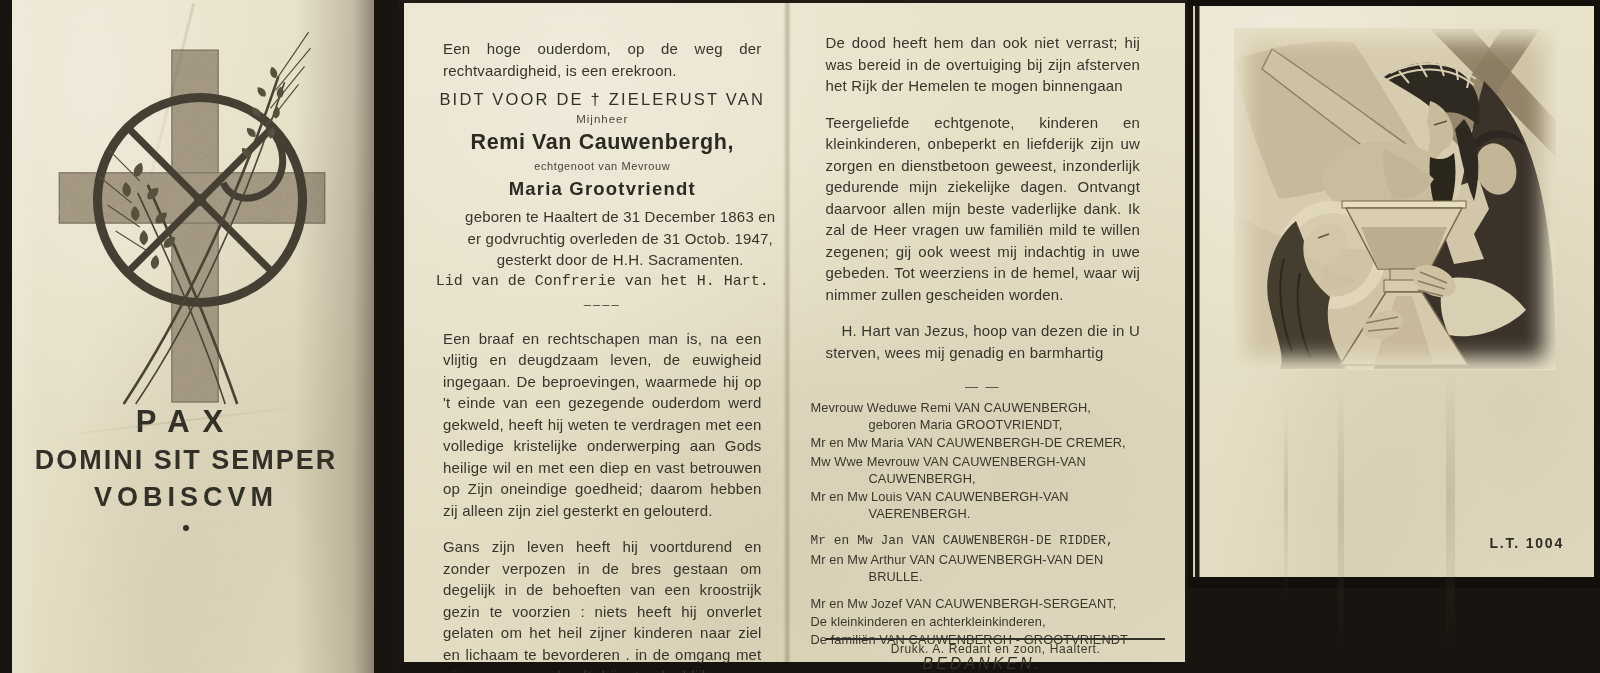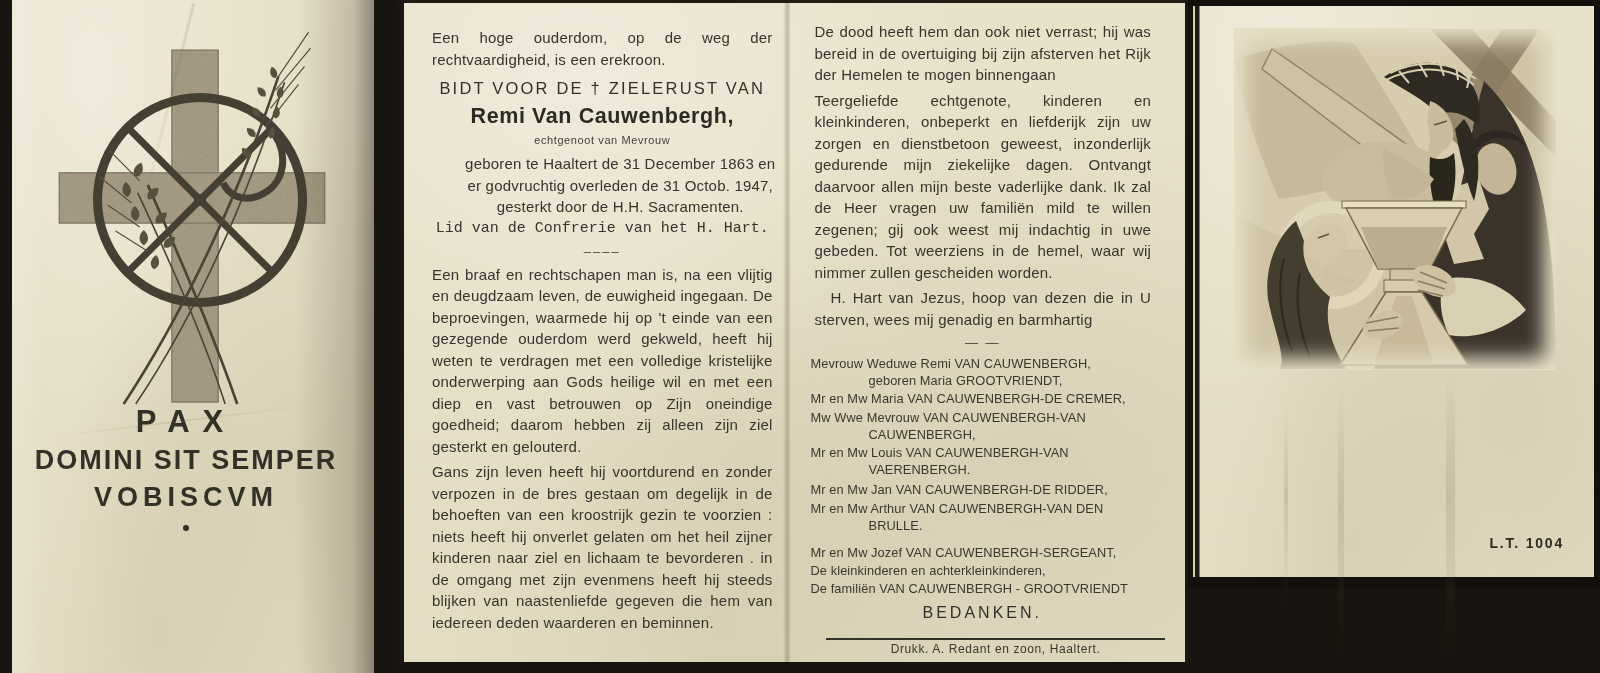--- a/index.html
+++ b/index.html
@@ -39,35 +39,35 @@
     left:398px;top:0;width:790px;height:671px;
     border-left:6px solid #1a1611;border-bottom:9px solid #16130e;
     border-top:3px solid #201c15;border-right:3px solid #1a1611;
     display:flex;
   }
   .fold{position:absolute;left:48.5%;top:0;bottom:0;width:8px;
     background:linear-gradient(to right, rgba(90,78,52,0) , rgba(90,78,52,.30) 55%, rgba(90,78,52,0));}
   .col{width:50%;position:relative;box-sizing:border-box;color:#37342c;}
   .col-left{padding:20px 18px 0 24px;}
   .col-right{padding:14px 30px 0 16px;}
-  .body-txt{font-size:15px;line-height:21.5px;text-align:justify;letter-spacing:.2px;margin:4px;}
+  .body-txt{font-size:15px;line-height:21.5px;text-align:justify;letter-spacing:.2px;margin:15px;}
   .center{text-align:center;}
   .epigraph{margin-bottom:5px;}
   .pray-line{font-size:16.5px;letter-spacing:2.2px;line-height:26px;margin-top:3px;color:#33302a;}
   .small-cap-line{font-size:11.5px;letter-spacing:1px;color:#4b473c;line-height:15px;}
   .deceased-name{font-size:21.5px;font-weight:700;letter-spacing:.6px;line-height:31px;color:#2c2a23;}
   .spouse-intro{font-size:11px;letter-spacing:.6px;color:#46423a;line-height:17px;}
   .spouse-name{font-size:18.5px;font-weight:700;letter-spacing:1.2px;line-height:27px;color:#2c2a23;}
   .vitals{font-size:15px;line-height:21.5px;letter-spacing:.2px;margin-left:36px;}
   .membership{font-size:15px;line-height:22px;font-family:Liberation Mono, monospace;}
   .divider{font-size:13px;letter-spacing:2px;color:#4b473c;line-height:17px;margin:3px 0 4px;}
   .invocation{text-indent:16px;text-align:justify;}
   .mourners{font-size:12.8px;line-height:17.2px;letter-spacing:.1px;color:#3a372e;padding-right:22px;}
   .mourner{padding-left:58px;text-indent:-58px;margin-bottom:1px;}
-  .closing{font-size:16px;letter-spacing:3px;font-weight:400;color:#33302a;margin:6px 0 18px 112px;}
+  .closing{font-size:16px;letter-spacing:3px;font-weight:400;color:#33302a;margin:6px 0 18px 112px;font-style:italic;}
   .printer{
     position:absolute;left:8%;right:5%;bottom:6px;
     border-top:2px solid #33302a;padding-top:2px;
     text-align:center;font-size:12px;letter-spacing:.6px;color:#3a372e;
   }
   
   .panel-front{
     left:1188px;top:0;width:412px;height:588px;
     border-top:6px solid #13100c;border-right:6px solid #13100c;border-bottom:11px solid #13100c;
   }
@@ -150,40 +150,42 @@
     <div class="crease" style="left:150px;top:0;width:3px;height:250px;transform:rotate(14deg);background:linear-gradient(to bottom,rgba(110,95,60,.16),rgba(110,95,60,0));"></div>
     <div class="crease" style="left:40px;top:420px;width:260px;height:2px;transform:rotate(-7deg);background:linear-gradient(to right,rgba(110,95,60,0),rgba(110,95,60,.15),rgba(110,95,60,0));"></div>
   </div>
 
   <div class="paper spread">
     <div class="fold"></div>
 
     <div class="col col-left">
       <p class="body-txt epigraph">Een hoge ouderdom, op de weg der rechtvaardigheid, is een erekroon.</p>
       <div class="center pray-line">BIDT VOOR DE † ZIELERUST VAN</div>
+      <div class="center small-cap-line">Mijnheer</div>
       <div class="center deceased-name">Remi Van Cauwenbergh,</div>
       <div class="center spouse-intro">echtgenoot van Mevrouw</div>
+      <div class="center spouse-name">Maria Grootvriendt</div>
       <div class="center vitals" style="margin-top:4px;">geboren te Haaltert de 31 December 1863 en er godvruchtig overleden de 31 Octob. 1947, gesterkt door de H.H. Sacramenten.</div>
       <div class="center membership">Lid van de Confrerie van het H. Hart.</div>
       <div class="center divider">––––</div>
       <p class="body-txt">Een braaf en rechtschapen man is, na een vlijtig en deugdzaam leven, de euwigheid ingegaan. De beproevingen, waarmede hij op 't einde van een gezegende ouderdom werd gekweld, heeft hij weten te verdragen met een volledige kristelijke onderwerping aan Gods heilige wil en met een diep en vast betrouwen op Zijn oneindige goedheid; daarom hebben zij alleen zijn ziel gesterkt en gelouterd.</p>
       <p class="body-txt">Gans zijn leven heeft hij voortdurend en zonder verpozen in de bres gestaan om degelijk in de behoeften van een kroostrijk gezin te voorzien : niets heeft hij onverlet gelaten om het heil zijner kinderen naar ziel en lichaam te bevorderen . in de omgang met zijn evenmens heeft hij steeds blijken van naastenliefde gegeven die hem van iedereen deden waarderen en beminnen.</p>
     </div>
 
     <div class="col col-right">
       <p class="body-txt">De dood heeft hem dan ook niet verrast; hij was bereid in de overtuiging bij zijn afsterven het Rijk der Hemelen te mogen binnengaan</p>
       <p class="body-txt">Teergeliefde echtgenote, kinderen en kleinkinderen, onbeperkt en liefderijk zijn uw zorgen en dienstbetoon geweest, inzonderlijk gedurende mijn ziekelijke dagen. Ontvangt daarvoor allen mijn beste vaderlijke dank. Ik zal de Heer vragen uw familiën mild te willen zegenen; gij ook weest mij indachtig in uwe gebeden. Tot weerziens in de hemel, waar wij nimmer zullen gescheiden worden.</p>
       <p class="body-txt invocation">H. Hart van Jezus, hoop van dezen die in U sterven, wees mij genadig en barmhartig</p>
       <div class="center divider">— —</div>
       <div class="mourners">
         <div class="mourner">Mevrouw Weduwe Remi VAN CAUWENBERGH, geboren Maria GROOTVRIENDT,</div>
         <div class="mourner">Mr en Mw Maria VAN CAUWENBERGH-DE CREMER,</div>
         <div class="mourner">Mw Wwe Mevrouw VAN CAUWENBERGH-VAN CAUWENBERGH,</div>
         <div class="mourner">Mr en Mw Louis VAN CAUWENBERGH-VAN VAERENBERGH.</div>
-        <div class="mourner" style="margin-top:3px;">Mr en Mw Jan VAN CAUWENBERGH-DE RIDDER,</div>
+        <div class="mourner" style="margin-top:10px;font-family:Liberation Mono, monospace;">Mr en Mw Jan VAN CAUWENBERGH-DE RIDDER,</div>
         <div class="mourner">Mr en Mw Arthur VAN CAUWENBERGH-VAN DEN BRULLE.</div>
         <div class="mourner" style="margin-top:10px;">Mr en Mw Jozef VAN CAUWENBERGH-SERGEANT,</div>
         <div class="mourner">De kleinkinderen en achterkleinkinderen,</div>
         <div class="mourner">De familiën VAN CAUWENBERGH - GROOTVRIENDT</div>
       </div>
       <div class="closing">BEDANKEN.</div>
       <div class="printer">Drukk. A. Redant en zoon, Haaltert.</div>
     </div>
   </div>
 

